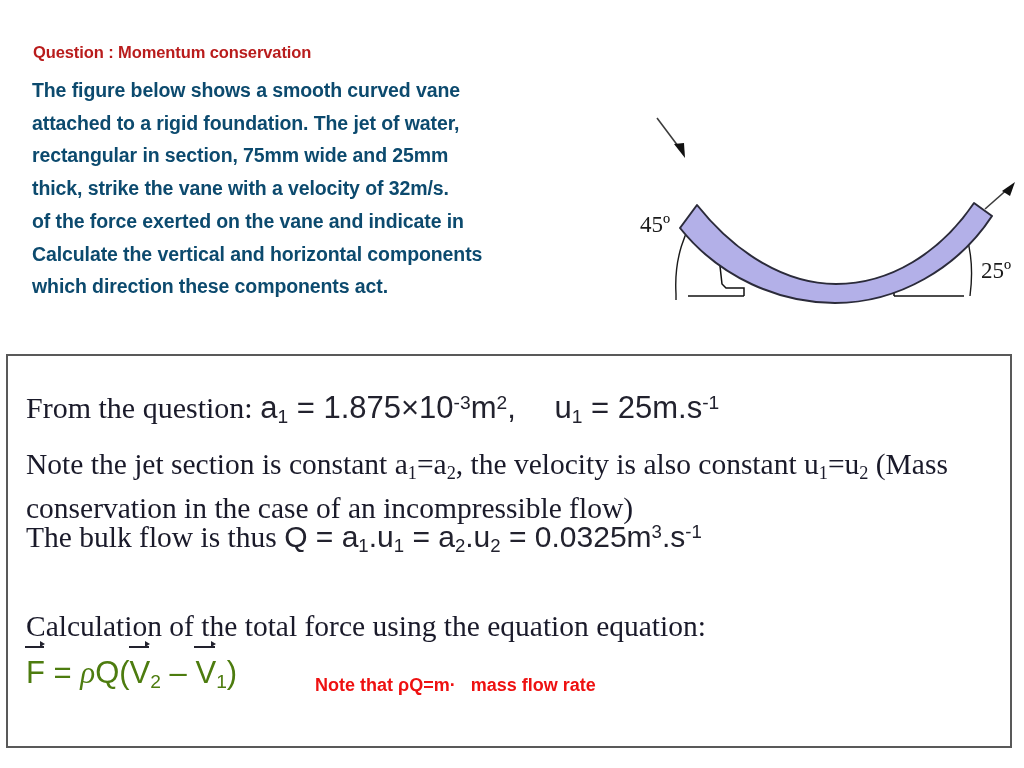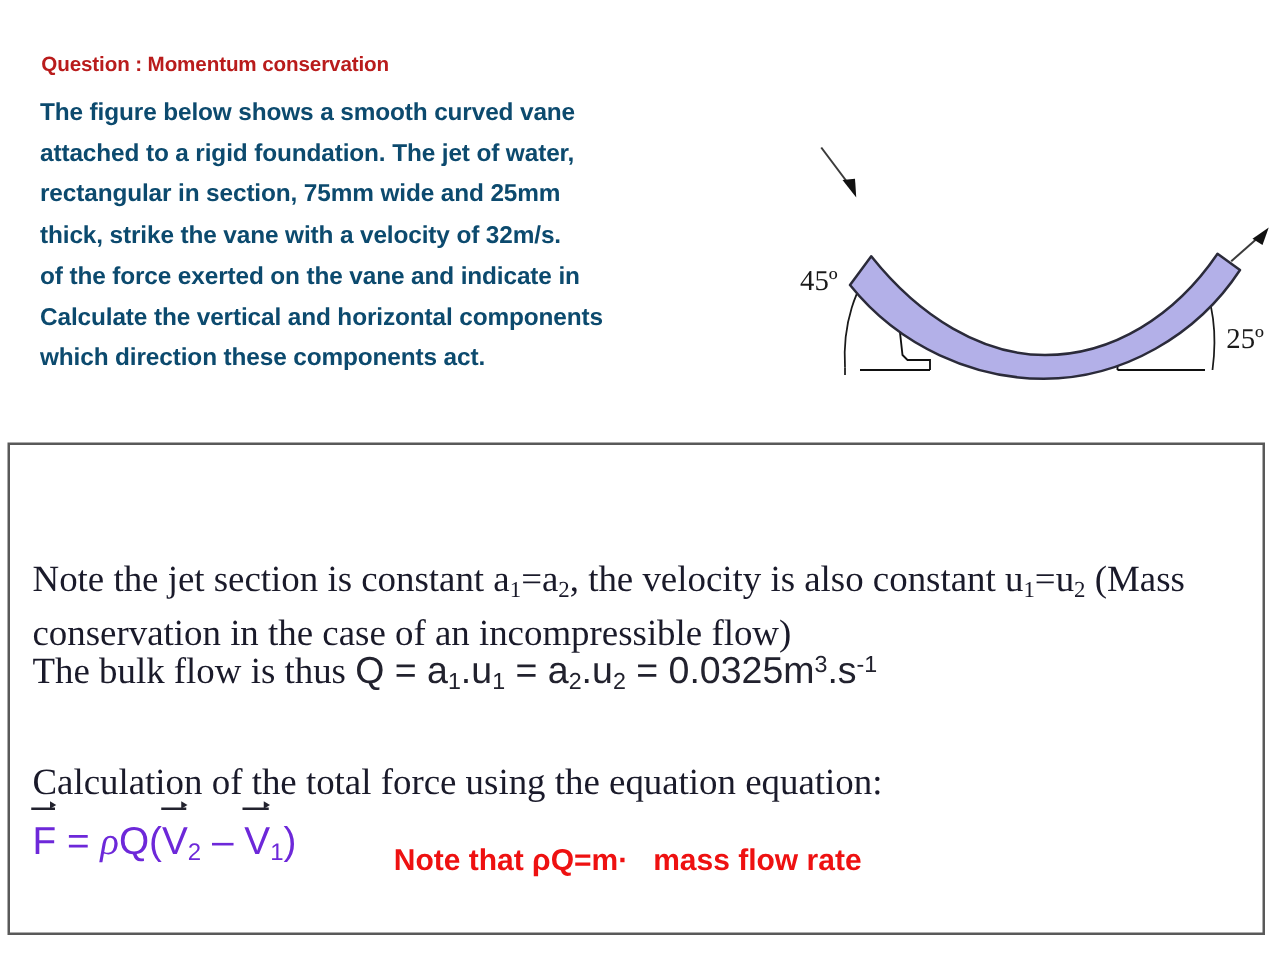--- a/index.html
+++ b/index.html
@@ -100,21 +100,21 @@
   
   #eq-line-4 { left: 26px; top: 610px; font-size: 29.5px; }
 
   
   #eq-formula {
     position: absolute;
     left: 26px;
     top: 655px;
     font-family: "Liberation Sans", sans-serif;
     font-size: 31px;
-    color: #6d28d9;
+    color: #4d7c0f;
     white-space: nowrap;
     text-align: right;
   }
   .vec {
     position: relative;
     display: inline-block;
     padding-top: 0px;
   }
   .vec::after {
     content: "";
@@ -135,21 +135,21 @@
     border-bottom: 3.5px solid transparent;
   }
   .rho-italic { font-style: italic; font-family: "Liberation Serif", serif; }
 
   
   #mass-flow-note {
     position: absolute;
     left: 315px;
     top: 675px;
     font-family: "Liberation Sans", sans-serif;
-    font-size: 24px;
+    font-size: 18px;
     font-weight: bold;
     color: #ee1111;
     white-space: pre;
   }
 </style>
 </head>
 <body>
 
 <div id="slide">
 
@@ -198,20 +198,32 @@
                C 300,165 250,196 196,196
                C 146,196 96,166 57,117 Z" fill="#b3b0e8" stroke="#2b2b3a" stroke-width="2" stroke-linejoin="round"></path>
 
       <text x="0" y="144" font-family="Liberation Serif, serif" font-size="23" fill="#1a1a1a">45º</text>
       <text x="341" y="190" font-family="Liberation Serif, serif" font-size="23" fill="#1a1a1a">25º</text>
     </svg>
   </div>
 
   <div id="equation-box"></div>
 
+  <div class="eqline" id="eq-line-1">
+    <span>From the question:</span>
+    <span class="mathfont">
+      <span>a</span><sub>1</sub>
+      <span>= 1.875×10</span><sup>-3</sup><span>m</span><sup>2</sup><span>,</span>
+    </span>
+    &nbsp;&nbsp;&nbsp;
+    <span class="mathfont">
+      <span>u</span><sub>1</sub>
+      <span>= 25m.s</span><sup>-1</sup>
+    </span>
+  </div>
 
   <div class="eqline" id="eq-line-2">
     <span>Note the jet section is constant a</span><sub>1</sub><span>=a</span><sub>2</sub><span>, the velocity is also constant u</span><sub>1</sub><span>=u</span><sub>2</sub><span> (Mass conservation in the case of an incompressible flow)</span>
   </div>
 
   <div class="eqline" id="eq-line-3">
     <span>The bulk flow is thus</span>
     <span class="mathfont"><span>Q = a</span><sub>1</sub><span>.u</span><sub>1</sub><span> = a</span><sub>2</sub><span>.u</span><sub>2</sub><span> = 0.0325m</span><sup>3</sup><span>.s</span><sup>-1</sup></span>
   </div>
 

